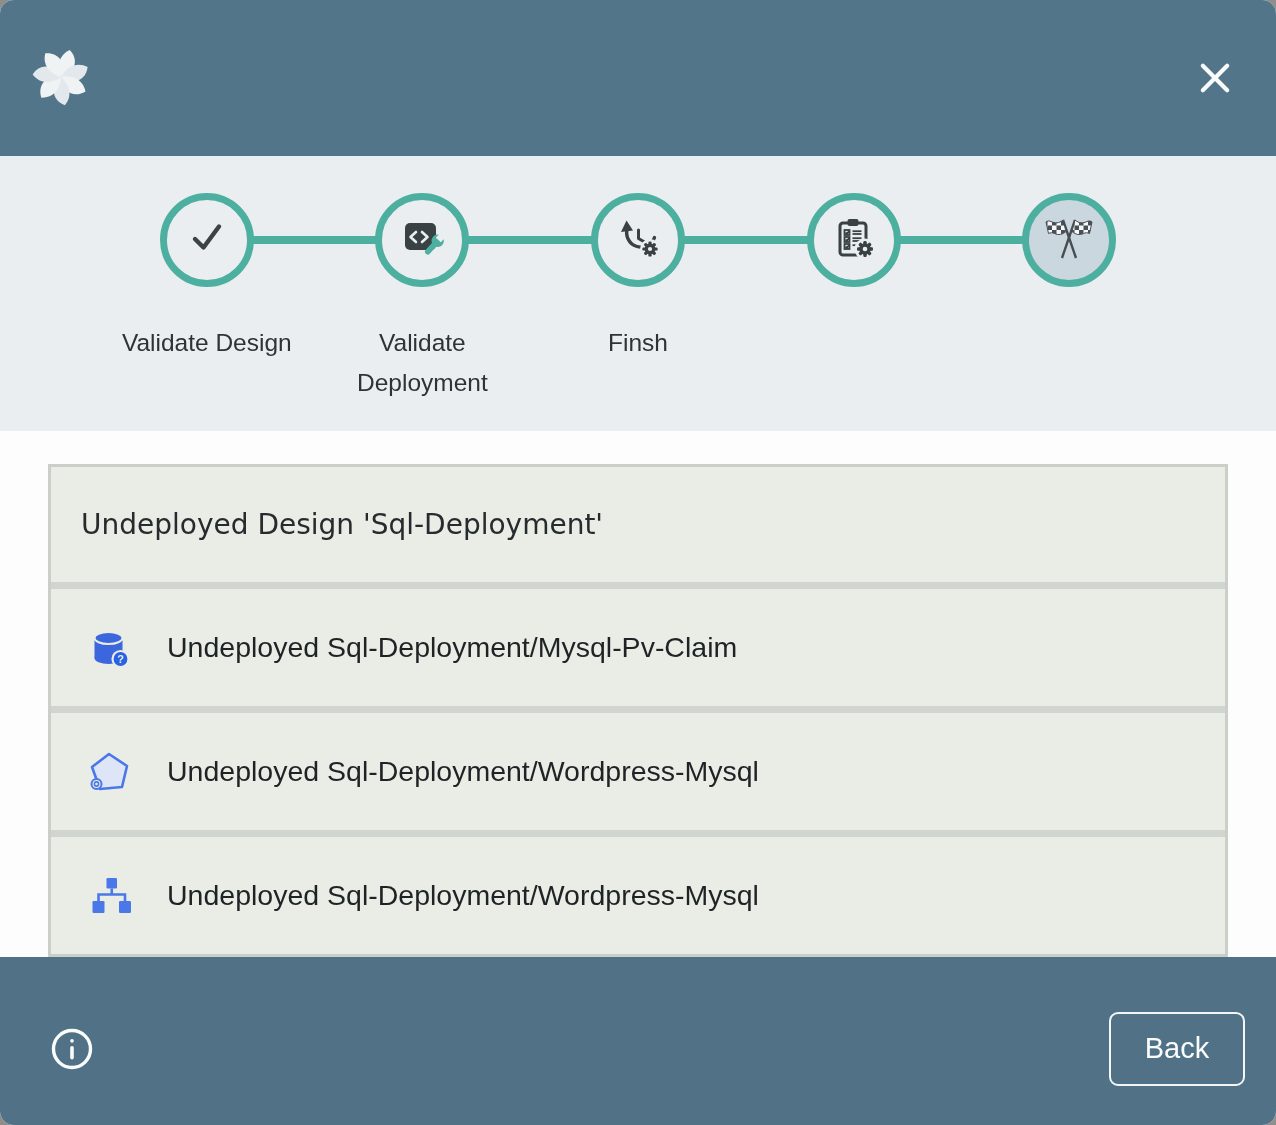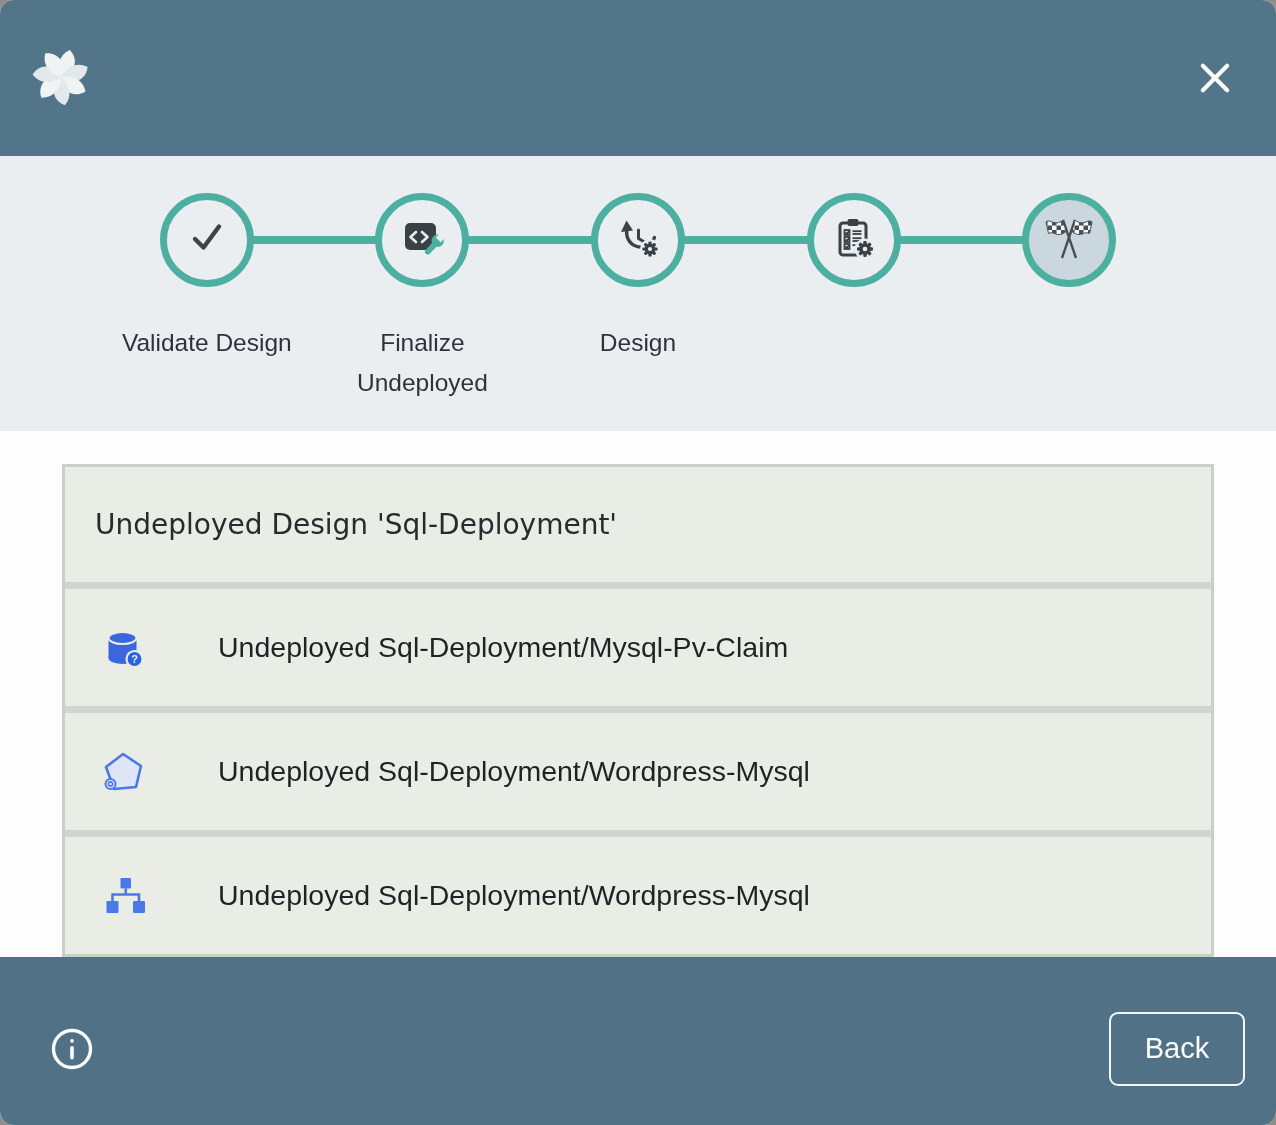--- a/index.html
+++ b/index.html
@@ -31,28 +31,28 @@
     height:8px;background:var(--teal,#4DAF9F);border-radius:4px;}
   .step-cell{width:215.6px;display:flex;justify-content:center;}
   .step-circle{width:80px;height:80px;border:7px solid var(--teal,#4DAF9F);
     border-radius:50%;background:var(--section-bg,#EAEEF1);position:relative;z-index:1;
     display:flex;align-items:center;justify-content:center;cursor:pointer;box-sizing:content-box;}
   .step-circle.final{background:var(--finish-step-fill,#CBD7DF);}
   .labels-row{width:1078px;margin:36px auto 0;display:flex;}
   .step-label{width:215.6px;text-align:center;font-size:24.5px;line-height:40px;color:#2E3338;}
   .step-label span{display:inline-block;max-width:190px;}
   
-  .content{flex:1;background:var(--content-bg,#FDFDFD);padding:33px 62px 0;box-sizing:border-box;}
+  .content{flex:1;background:var(--content-bg,#FDFDFD);padding:33px 48px 0;box-sizing:border-box;}
   .deploy-list{border:3px solid var(--list-border,#CBCFC9);background:var(--row-gap,#D1D5CF);
     display:flex;flex-direction:column;gap:7px;}
   .list-header{height:115px;background:var(--row-bg,#E9EDE6);display:flex;align-items:center;
     padding:0 30px;font-family:"DejaVu Sans",sans-serif;font-size:28px;color:#262B2E;}
   .list-row{height:117px;background:var(--row-bg,#E9EDE6);display:flex;align-items:center;padding:0 36px;}
   .row-icon{width:46px;height:46px;flex:none;margin-right:34px;}
-  .row-text{font-size:28.5px;color:#1E2326;margin-left:37px;}
+  .row-text{font-size:28.5px;color:#1E2326;}
   
   .m-footer{height:183px;flex:none;background:var(--footer-bg,#517286);
     display:flex;align-items:center;padding:0 31px 0 49px;box-sizing:border-box;}
   .info-btn{width:46px;height:46px;background:none;border:none;padding:0;cursor:pointer;}
   .spacer{flex:1;}
   .back-btn{width:136px;height:74px;border:2.5px solid #F3F5F6;border-radius:9px;
     background:transparent;color:#FAFBFC;font-size:29px;font-family:inherit;cursor:pointer;}
   .finish-btn{width:147px;height:74px;margin-left:33px;border:none;border-radius:9px;
     background:var(--finish-button,#4CAC99);color:#F4F8F7;font-size:29px;font-family:inherit;cursor:pointer;}
 </style>
@@ -182,22 +182,22 @@
               <path d="M32 8 C36 11.5 40 11.5 44 9.5 C46 8.5 48 9 49 10 L46.5 21.5 C44.5 20.5 42.5 20.5 40.5 21.5 C36.5 23.5 32.5 22.5 29 19.5 Z" fill="url(#chk)" stroke="#464E53" stroke-width="1"></path>
             </svg>
           </span>
         </div>
       </div>
 
     </div>
 
     <div class="labels-row">
       <div class="step-label"><span>Validate Design</span></div>
-      <div class="step-label"><span>Finalize Undeployed</span></div>
-      <div class="step-label"><span>Design</span></div>
+      <div class="step-label"><span>Validate Deployment</span></div>
+      <div class="step-label"><span>Finsh</span></div>
     </div>
   </div>
 
   <div class="content">
     <div class="deploy-list">
 
       <div class="list-header">
         <span>Undeployed Design 'Sql-Deployment'</span>
       </div>
 

